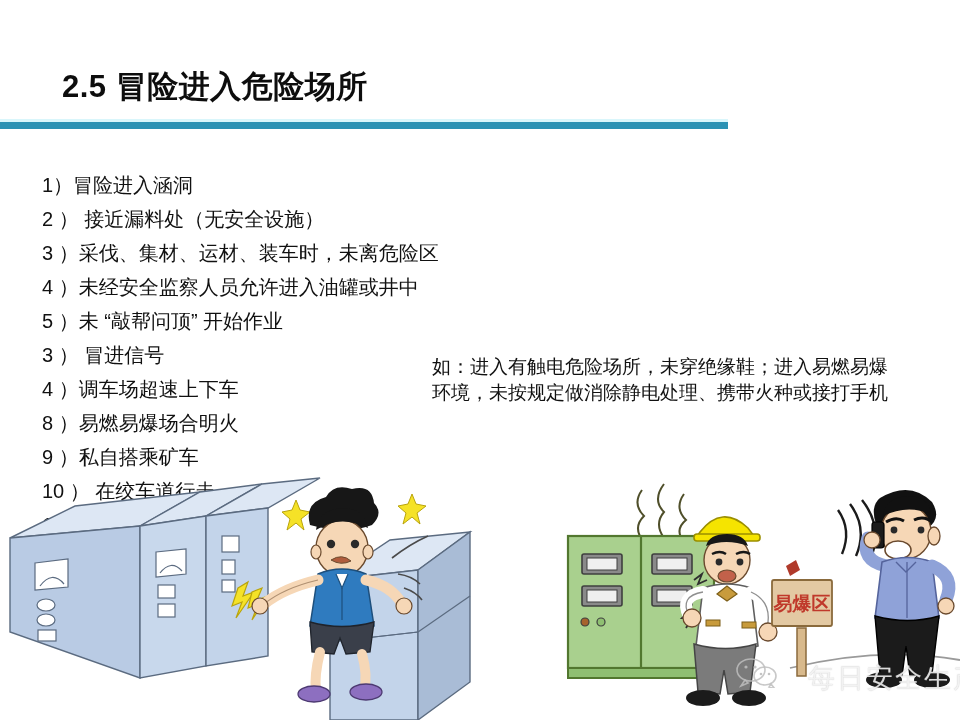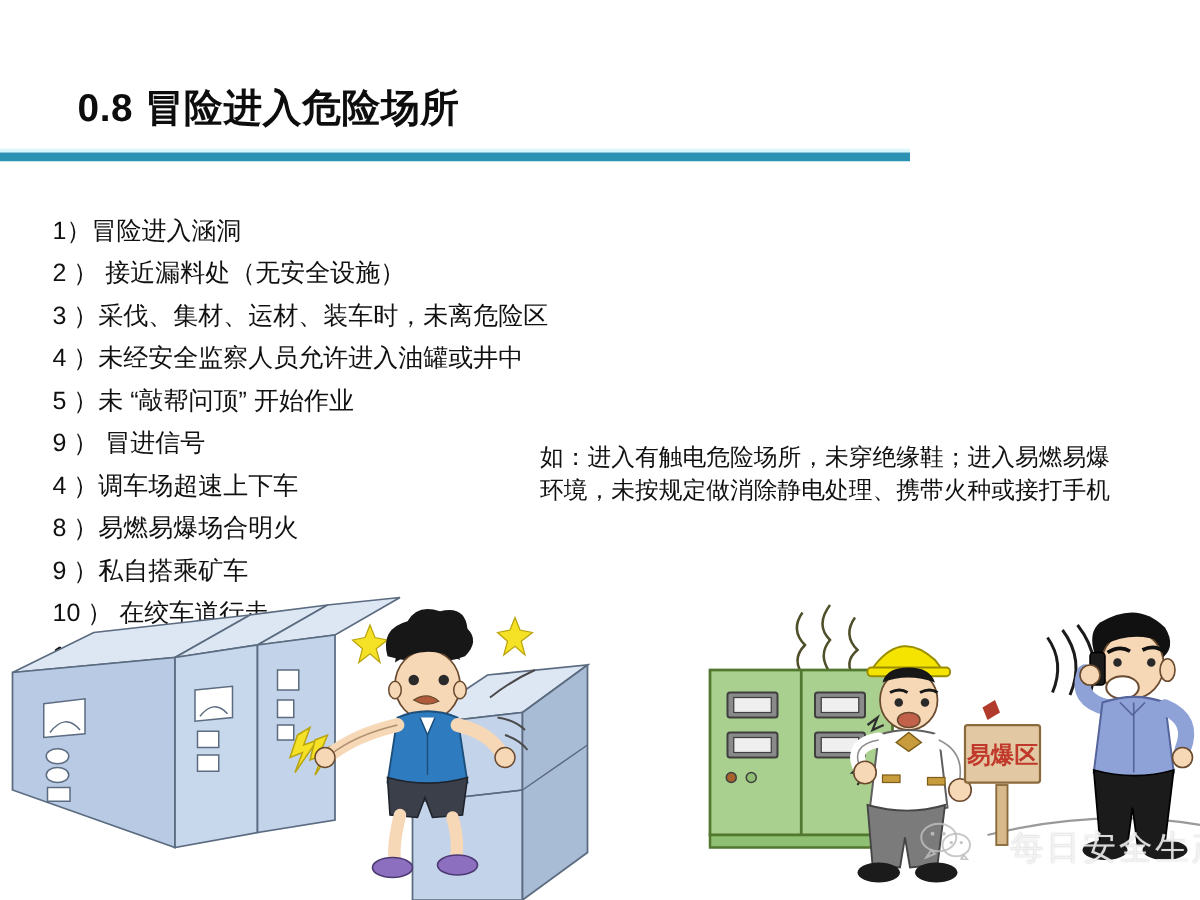--- a/index.html
+++ b/index.html
@@ -96,31 +96,31 @@
     letter-spacing: 2px;
     color: rgba(255,255,255,0.80);
     text-shadow: 0 0 1px rgba(120,120,120,0.55);
     white-space: nowrap;
     margin-left: 27px;
   }
 </style>
 </head>
 <body>
 
-<div class="slide-title">0.8 冒险进入危险场所</div>
+<div class="slide-title">2.5 冒险进入危险场所</div>
 <div class="title-rule-light"></div>
 <div class="title-rule"></div>
 
 <div class="item-list">
   <div class="list-item">1）冒险进入涵洞</div>
   <div class="list-item">2 ） 接近漏料处（无安全设施）</div>
   <div class="list-item">3 ）采伐、集材、运材、装车时，未离危险区</div>
   <div class="list-item">4 ）未经安全监察人员允许进入油罐或井中</div>
   <div class="list-item">5 ）未 “敲帮问顶” 开始作业</div>
-  <div class="list-item">9 ） 冒进信号</div>
+  <div class="list-item">3 ） 冒进信号</div>
   <div class="list-item">4 ）调车场超速上下车</div>
   <div class="list-item">8 ）易燃易爆场合明火</div>
   <div class="list-item">9 ）私自搭乘矿车</div>
   <div class="list-item">10 ） 在绞车道行走</div>
   <div class="list-item">11 ）未及时观望</div>
 </div>
 
 <div class="note-block">如：进入有触电危险场所，未穿绝缘鞋；进入易燃易爆环境，未按规定做消除静电处理、携带火种或接打手机</div>
 
 <div class="illustration">

